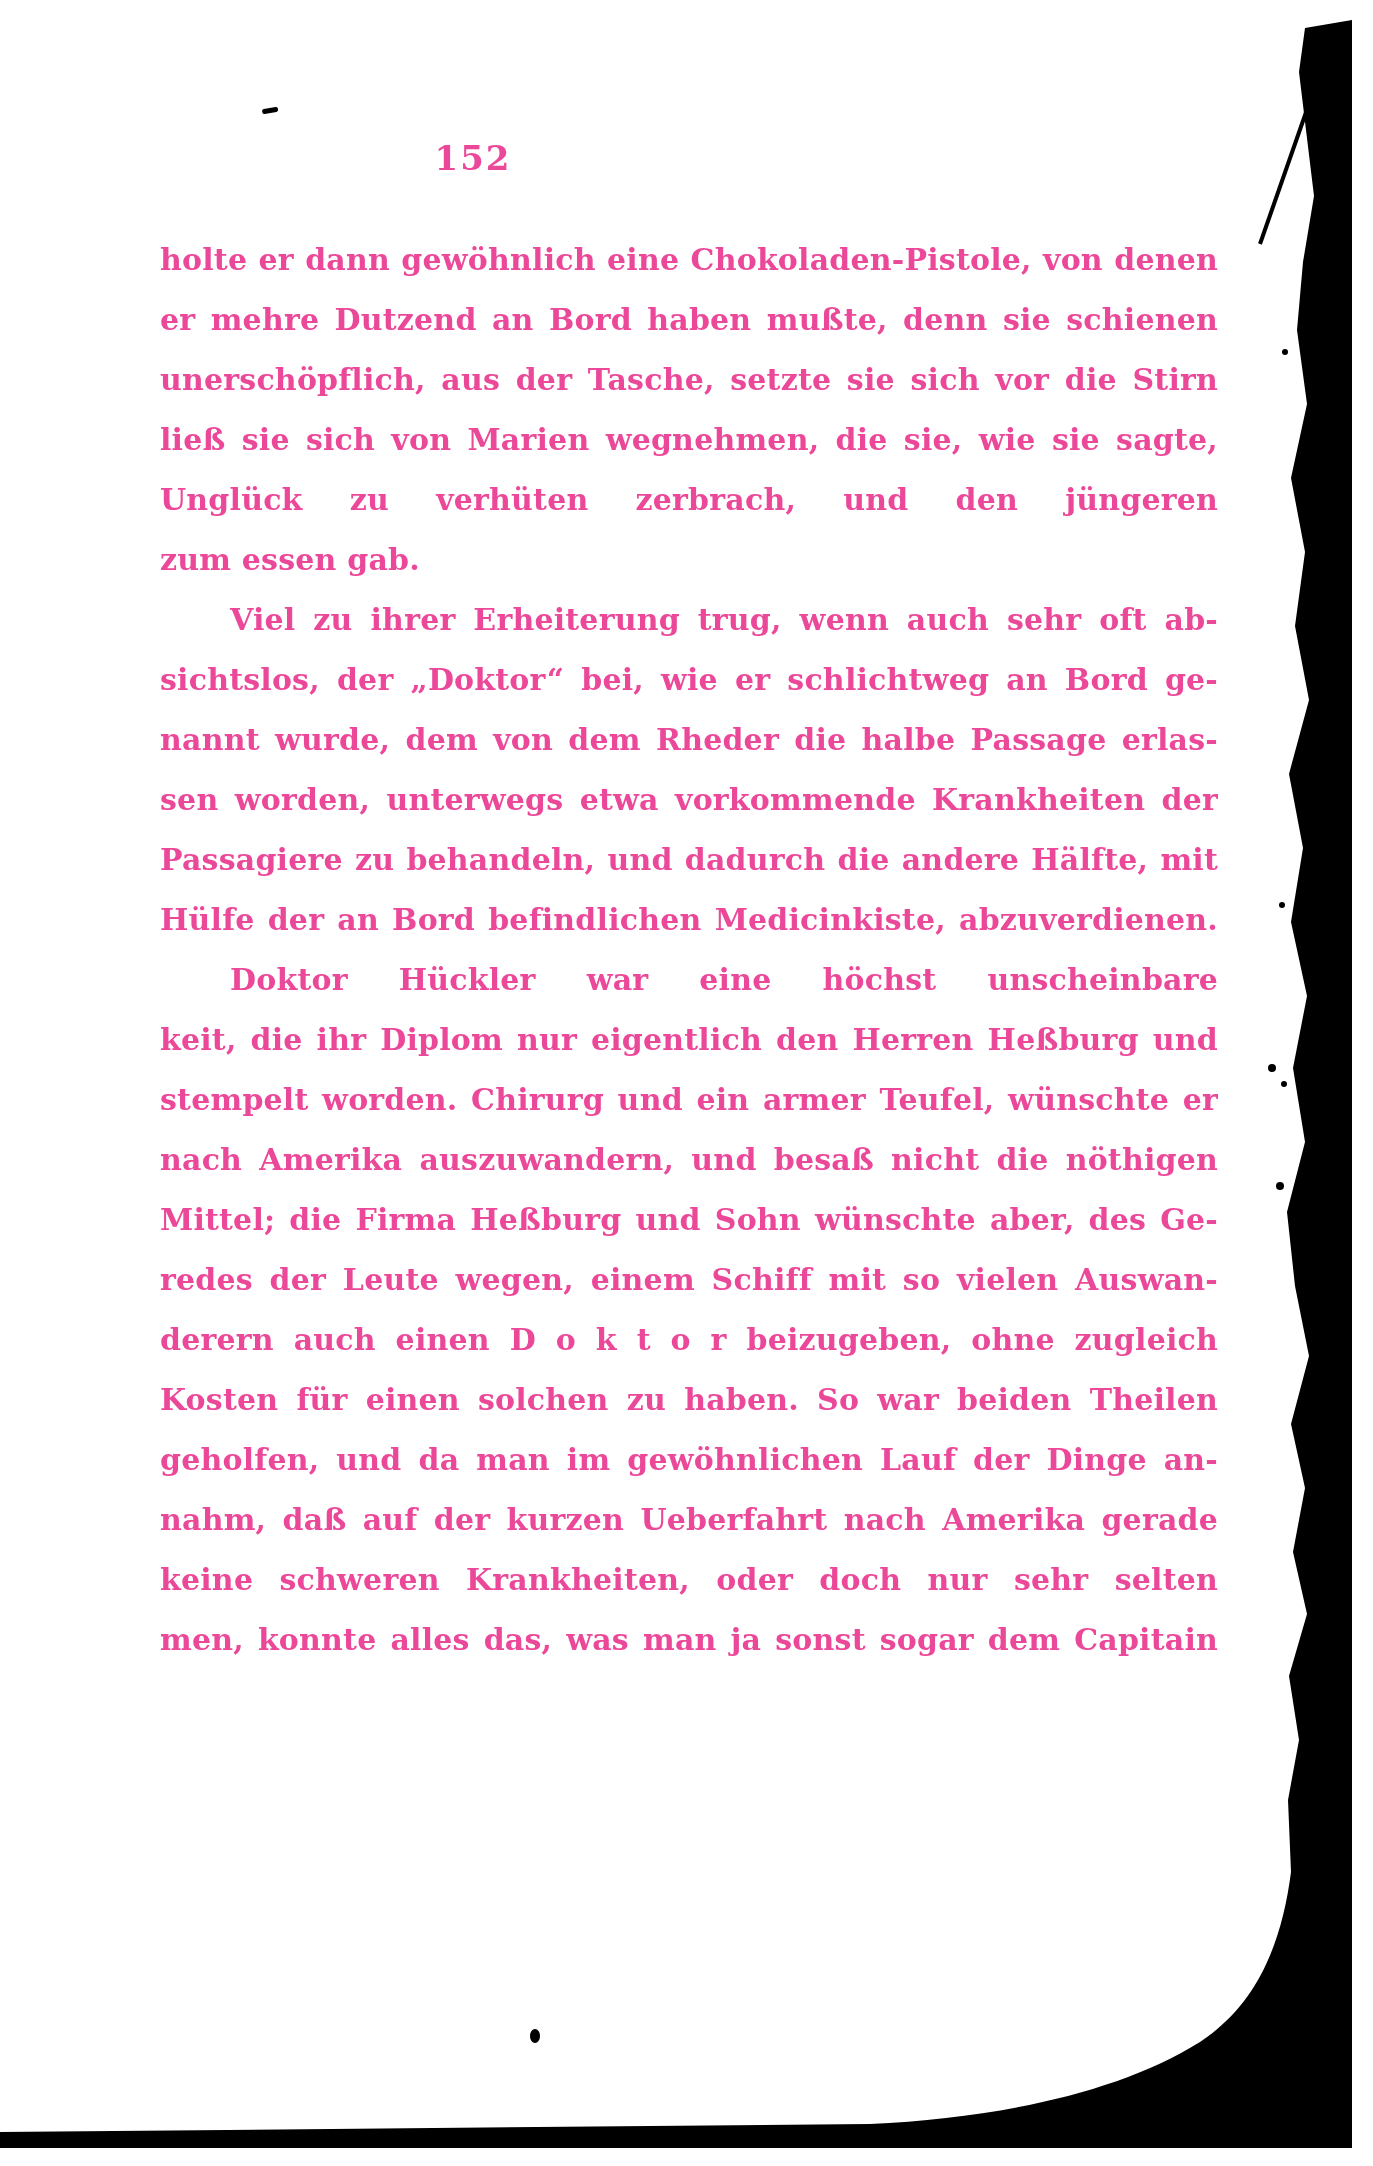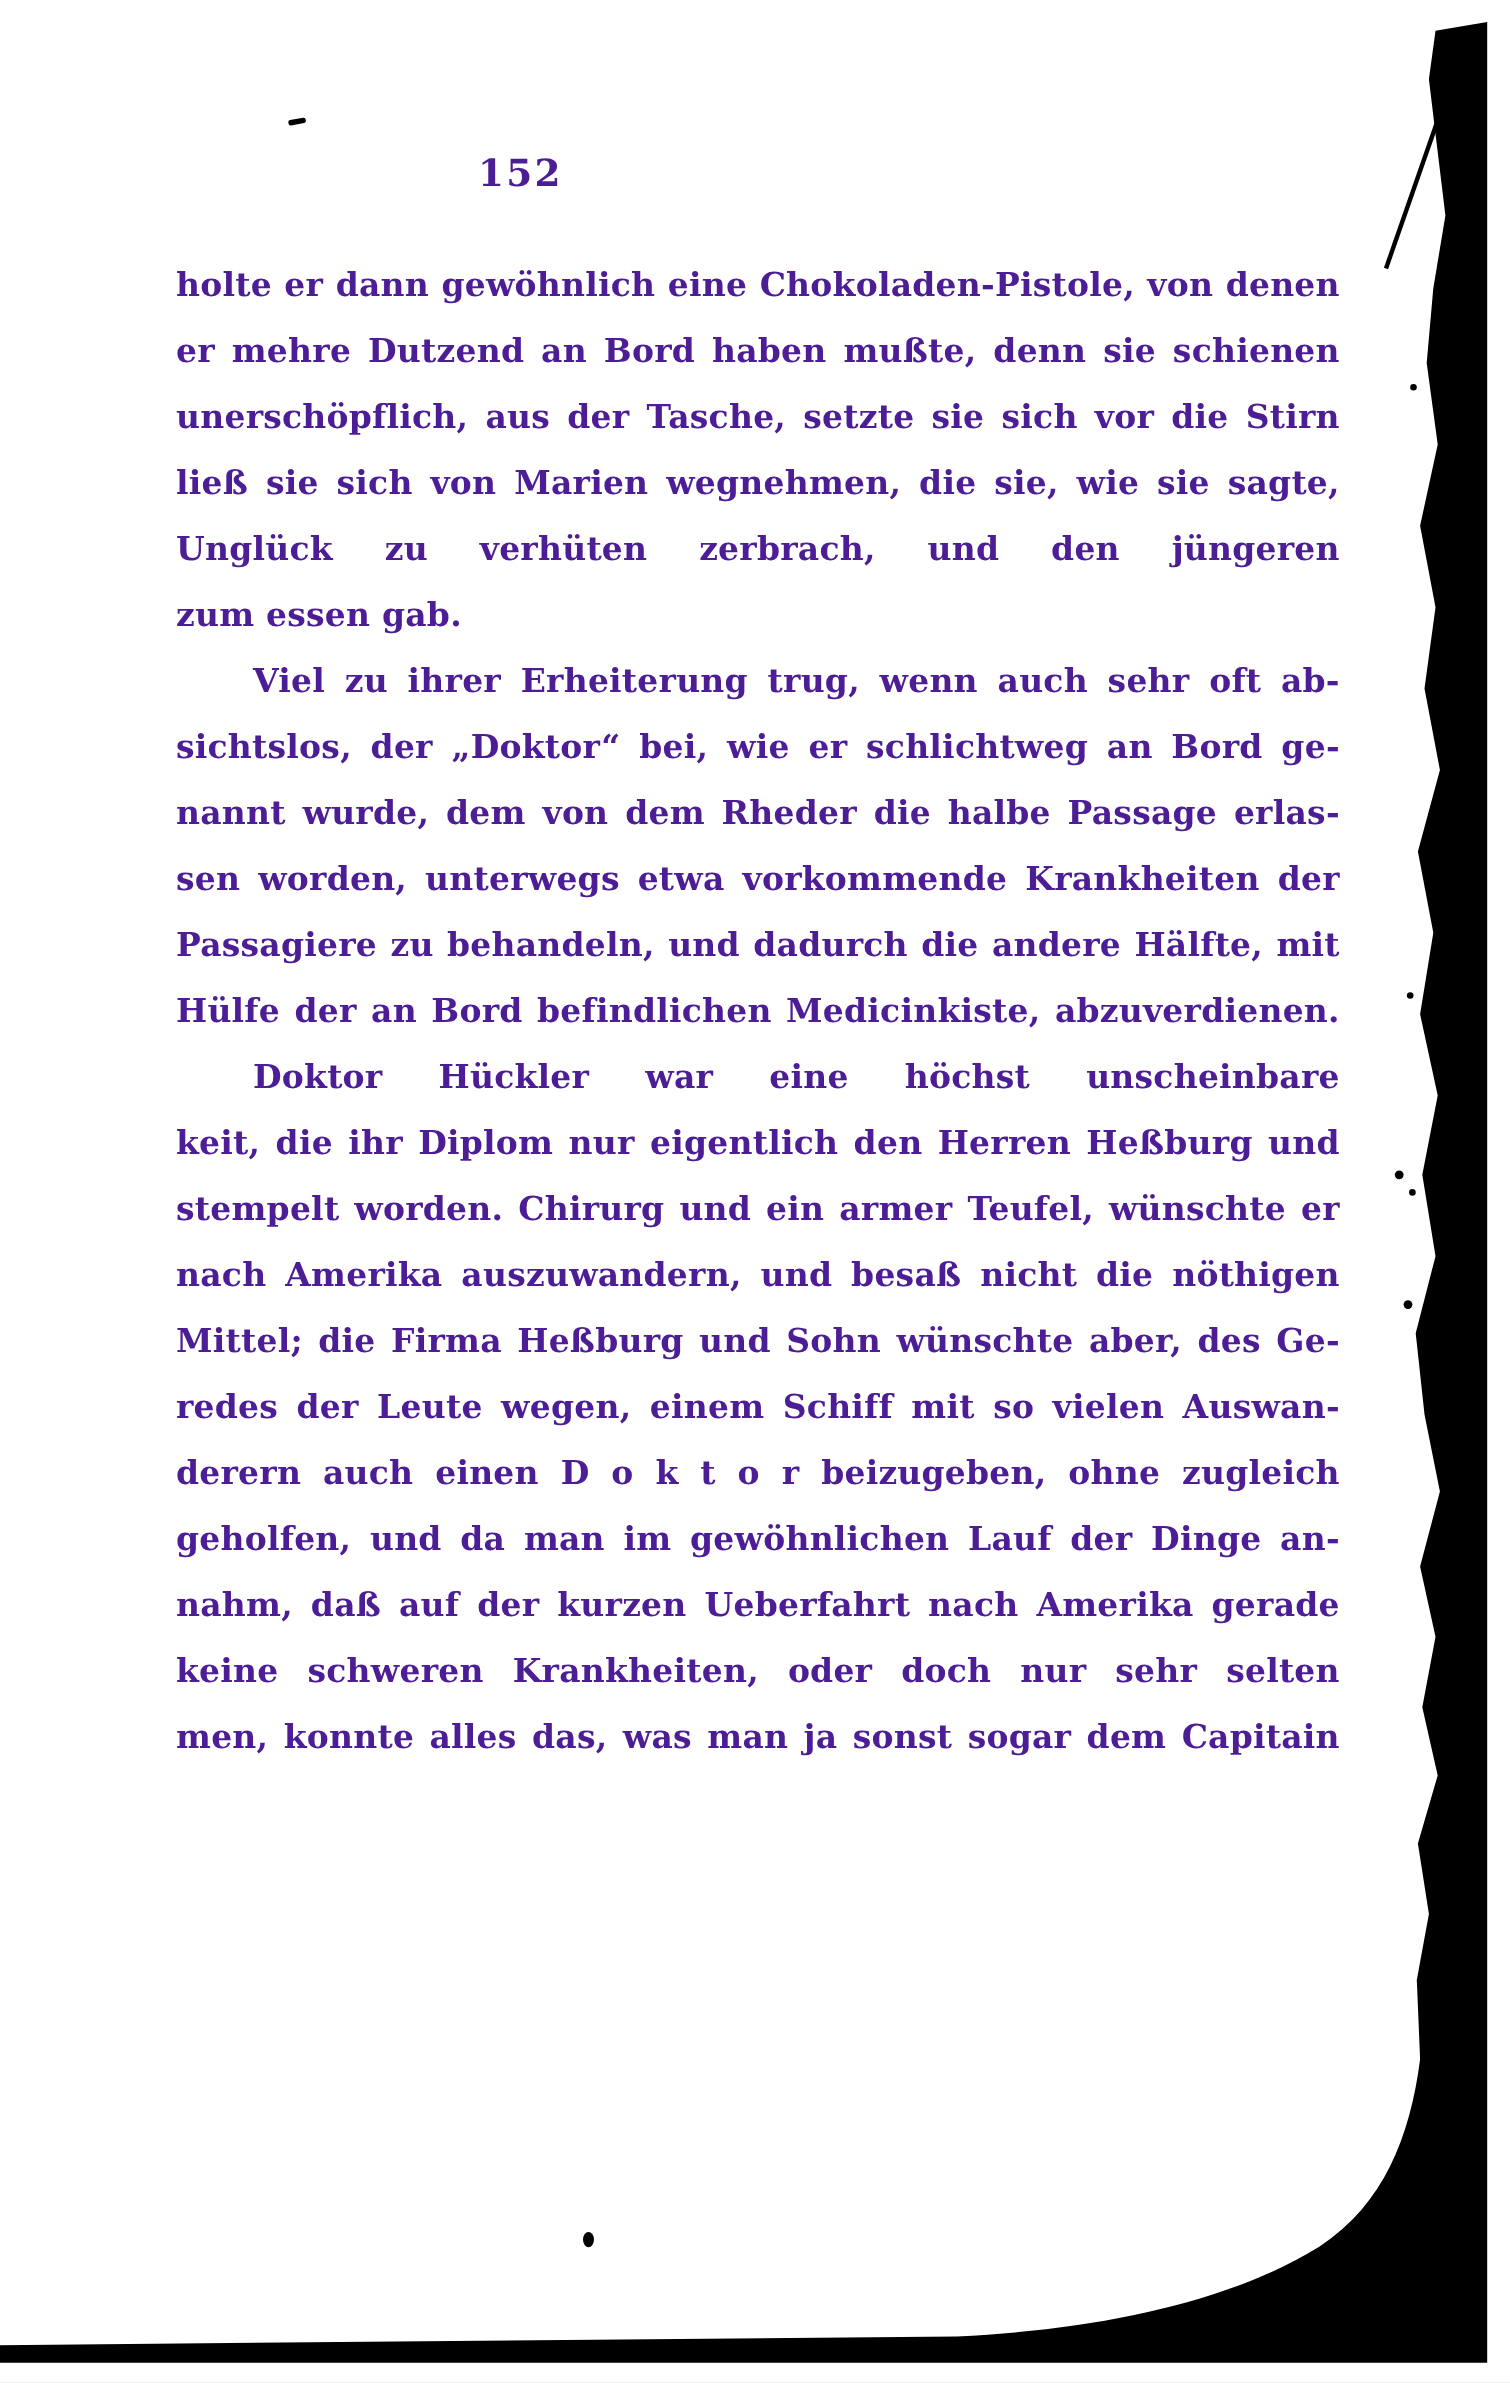--- a/index.html
+++ b/index.html
@@ -1,21 +1,21 @@
 <!DOCTYPE html>
 <html><head>
 <meta charset="utf-8">
 <style>
   html,body{margin:0;padding:0;background:#e8e8e8;}
   .page{
     position:relative;
     width:1373px;height:2166px;
     background:#ffffff;
     font-family:"DejaVu Serif", serif;
-    color:#4c1d95;
+    color:#ec4899;
     overflow:hidden;
     margin:0 auto;
   }
   .page-number{
     position:absolute;
     left:428px;top:138px;width:90px;
     text-align:center;
     font-size:34px;font-weight:bold;letter-spacing:2px;
   }
   .text-block{
@@ -64,20 +64,21 @@
         <div class="line">Hülfe der an Bord befindlichen Medicinkiste, abzuverdienen.</div>
       </div>
       <div class="para">
         <div class="line indent">Doktor Hückler war eine höchst unscheinbare Persönlich-</div>
         <div class="line">keit, die ihr Diplom nur eigentlich den Herren Heßburg und</div>
         <div class="line">stempelt worden. Chirurg und ein armer Teufel, wünschte er</div>
         <div class="line">nach Amerika auszuwandern, und besaß nicht die nöthigen</div>
         <div class="line">Mittel; die Firma Heßburg und Sohn wünschte aber, des Ge-</div>
         <div class="line">redes der Leute wegen, einem Schiff mit so vielen Auswan-</div>
         <div class="line">derern auch einen D o k t o r beizugeben, ohne zugleich besondere</div>
+        <div class="line">Kosten für einen solchen zu haben. So war beiden Theilen</div>
         <div class="line">geholfen, und da man im gewöhnlichen Lauf der Dinge an-</div>
         <div class="line">nahm, daß auf der kurzen Ueberfahrt nach Amerika gerade</div>
         <div class="line">keine schweren Krankheiten, oder doch nur sehr selten vorkom-</div>
         <div class="line">men, konnte alles das, was man ja sonst sogar dem Capitain</div>
       </div>
     </div>
 
   <svg class="artifacts" width="1373" height="2166" viewBox="0 0 1373 2166" aria-hidden="true">
     <path fill="#000" d="M1305,28 L1352,20 L1352,2148 L0,2148 L0,2132 L870,2124
          C1000,2118 1120,2092 1200,2042

